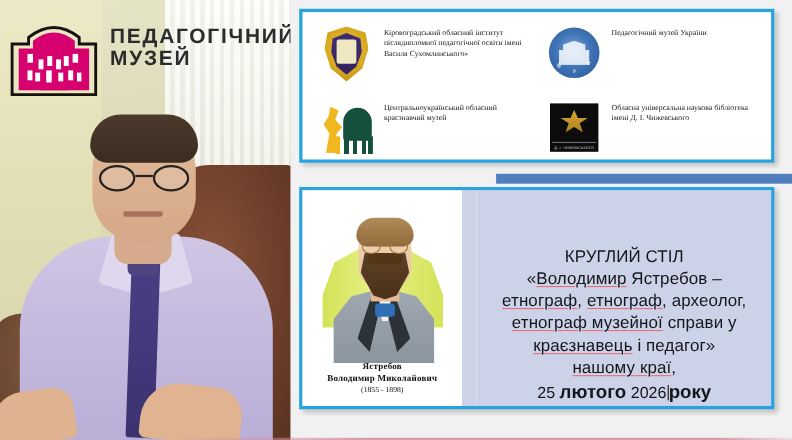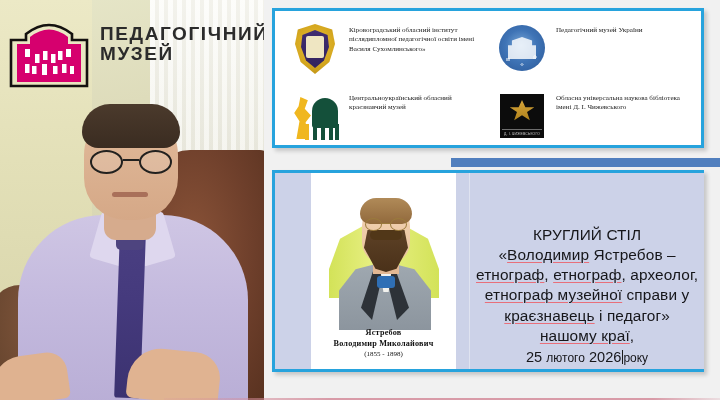--- a/index.html
+++ b/index.html
@@ -202,21 +202,21 @@
   }
 
   
   #content-panel {
     position: absolute; left: 272px; top: 170px; width: 432px; height: 202px;
     border: 3px solid #27a3dd; background: #ccd2e8;
     box-shadow: 3px 3px 4px rgba(0,0,0,.18);
     display: flex;
   }
   #portrait-card {
-    flex: 0 0 145px; background: #ffffff; position: relative; height: 100%; margin-left: 36px;
+    flex: 0 0 145px; background: #ffffff; position: relative; height: 100%;
   }
   .pt-wrap { position: absolute; left: 10px; top: 5px; width: 126px; height: 150px; }
   .pt-yellow {
     position:absolute; left:8px; top:44px; width:110px; height:76px;
     background: linear-gradient(90deg,#cfe04a 0%, #e7ef7c 45%, #cfe04a 100%);
     clip-path: polygon(0 62%,10% 22%,30% 6%,50% 0,70% 6%,90% 22%,100% 62%,100% 100%,0 100%);
     opacity:.92;
   }
   .pt-coat {
     position:absolute; left:18px; top:86px; width:92px; height:66px;
@@ -278,21 +278,21 @@
   .ann-body {
     width: 100%; text-align: center; color:#16161a;
     padding: 0 6px;
   }
   .ann-l {
     font-size: 15.4px; line-height: 20.2px; letter-spacing:.1px; white-space: nowrap;
   }
   .sp { text-decoration: underline; text-decoration-color:#e86f7a;
         text-decoration-thickness: 1.2px; text-underline-offset: 1.5px; }
   .ann-date { font-size: 14.6px; line-height: 21px; margin-top: 1px; white-space: nowrap; }
-  .ann-date .sm { font-size: 12px; }
+  .ann-date .sm { font-size: 17px; font-weight: bold; }
   .caret {
     display:inline-block; width:1px; height:14px; background:#1a1a1a;
     vertical-align:-2px; margin:0 0 0 1px;
   }
 
   
   #bottom-line {
     position:absolute; left:164px; bottom:0; width:556px; height:2px;
     background: linear-gradient(90deg, rgba(214,146,160,.15), rgba(212,140,155,.85) 30%, rgba(212,140,155,.85) 88%, rgba(214,146,160,.2));
   }

